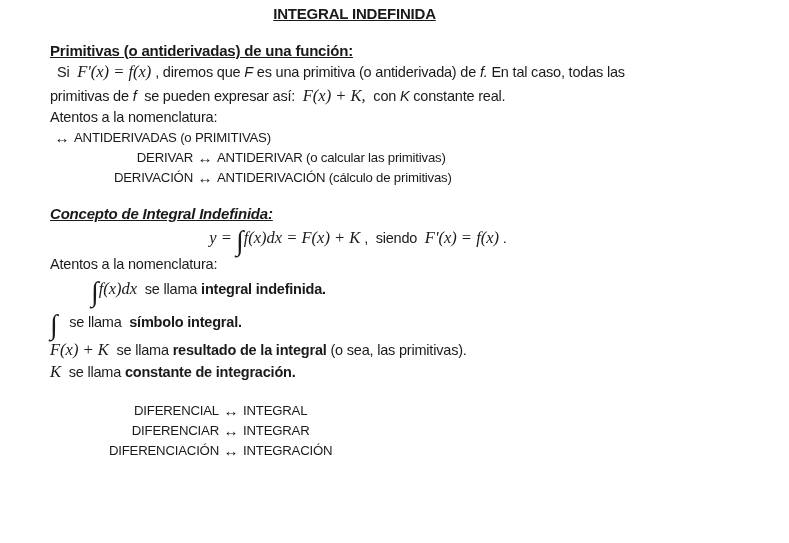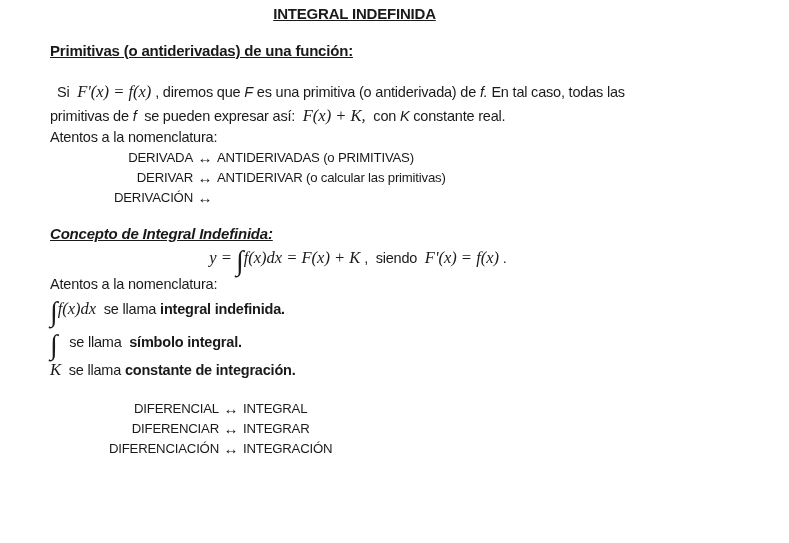--- a/index.html
+++ b/index.html
@@ -29,21 +29,21 @@
     font-weight: 700;
     text-decoration: underline;
     font-size: 15px;
     height: 18px;
     line-height: 18px;
     white-space: pre-wrap;
   }
   .h1 { margin-top: 19px; }
   .h2 { margin-top: 17px; font-style: italic; }
   .para { }
-  .p1 { margin-top: 20px; }
+  .p1 { }
   .p1 .line { line-height: 24px; }
   .p2 .line1 { margin-top: 15px; line-height: 25px; }
   .p2 .line2 { line-height: 30px; text-align: center; }
   .line { white-space: pre-wrap; }
   .indent { padding-left: 7px; }
   .atentos { height: 18px; line-height: 18px; white-space: pre-wrap; }
   .a1 { margin-top: 0px; }
   .a2 { margin-top: 2px; }
   
   .m {
@@ -67,57 +67,58 @@
   .pairs1 { margin-top: 2px; }
   .pairs2 { margin-top: 18px; }
   .row { display: flex; line-height: 20px; font-size: 13.2px; white-space: pre-wrap; }
   .row .left { text-align: right; }
   .pairs1 .left { width: 143px; }
   .pairs2 .left { width: 169px; }
   .row .arrow { width: 24px; text-align: center; font-size: 15px; }
   .row .right { text-align: right; }
   
   .def { white-space: pre-wrap; }
-  .def0 { line-height: 32px; }
+  .def0 { line-height: 32px; margin-left: 41px; }
   .def1 { line-height: 33px; }
   .def2, .def3, .def4 { line-height: 22px; }
 </style>
 </head>
 <body>
 
 <div class="page">
 
   <div class="title">INTEGRAL INDEFINIDA</div>
 
   <div class="h h1">Primitivas (o antiderivadas) de una función:</div>
 
   <div class="para p1">
     <div class="line indent"><span class="t">Si  </span><span class="m">F'(x) = f(x)</span><span class="t"> , diremos que </span><span class="it">F</span><span class="t"> es una primitiva (o antiderivada) de </span><span class="it">f.</span><span class="t"> En tal caso, todas las</span></div>
     <div class="line"><span class="t">primitivas de </span><span class="it">f</span><span class="t">  se pueden expresar así:  </span><span class="m">F(x) + K,</span><span class="t">  con </span><span class="it">K</span><span class="t"> constante real.</span></div>
   </div>
 
   <div class="atentos a1">Atentos a la nomenclatura:</div>
 
   <div class="pairs pairs1">
-    <div class="row"><span class="left">DERIVADA</span><span class="arrow">↔</span><span class="right">ANTIDERIVADAS (o PRIMITIVAS)</span></div>
+    <div class="row"><span class="arrow">↔</span><span class="right">ANTIDERIVADAS (o PRIMITIVAS)</span></div>
     <div class="row"><span class="left">DERIVAR</span><span class="arrow">↔</span><span class="right">ANTIDERIVAR (o calcular las primitivas)</span></div>
-    <div class="row"><span class="left">DERIVACIÓN</span><span class="arrow">↔</span></div>
+    <div class="row"><span class="left">DERIVACIÓN</span><span class="arrow">↔</span><span class="right">ANTIDERIVACIÓN (cálculo de primitivas)</span></div>
   </div>
 
   <div class="h h2">Concepto de Integral Indefinida:</div>
 
   <div class="para p2">
     <div class="line line2 indent"><span class="m">y = </span><span class="int">∫</span><span class="m">f(x)dx = F(x) + K</span><span class="t"> ,  siendo  </span><span class="m">F'(x) = f(x)</span><span class="t"> .</span></div>
   </div>
 
   <div class="atentos a2">Atentos a la nomenclatura:</div>
 
   <div class="defs">
     <div class="def def0"><span class="int">∫</span><span class="m">f(x)dx</span><span class="t">  se llama </span><span class="b">integral indefinida.</span><span class="t"></span></div>
     <div class="def def1"><span class="int">∫</span><span class="m"></span><span class="t">   se llama  </span><span class="b">símbolo integral.</span><span class="t"></span></div>
+    <div class="def def3"><span class="int"></span><span class="m">F(x) + K</span><span class="t">  se llama </span><span class="b">resultado de la integral</span><span class="t"> (o sea, las primitivas).</span></div>
     <div class="def def4"><span class="int"></span><span class="m">K</span><span class="t">  se llama </span><span class="b">constante de integración.</span><span class="t"></span></div>
   </div>
 
   <div class="pairs pairs2">
     <div class="row"><span class="left">DIFERENCIAL</span><span class="arrow">↔</span><span class="right">INTEGRAL</span></div>
     <div class="row"><span class="left">DIFERENCIAR</span><span class="arrow">↔</span><span class="right">INTEGRAR</span></div>
     <div class="row"><span class="left">DIFERENCIACIÓN</span><span class="arrow">↔</span><span class="right">INTEGRACIÓN</span></div>
   </div>
 
 </div>

